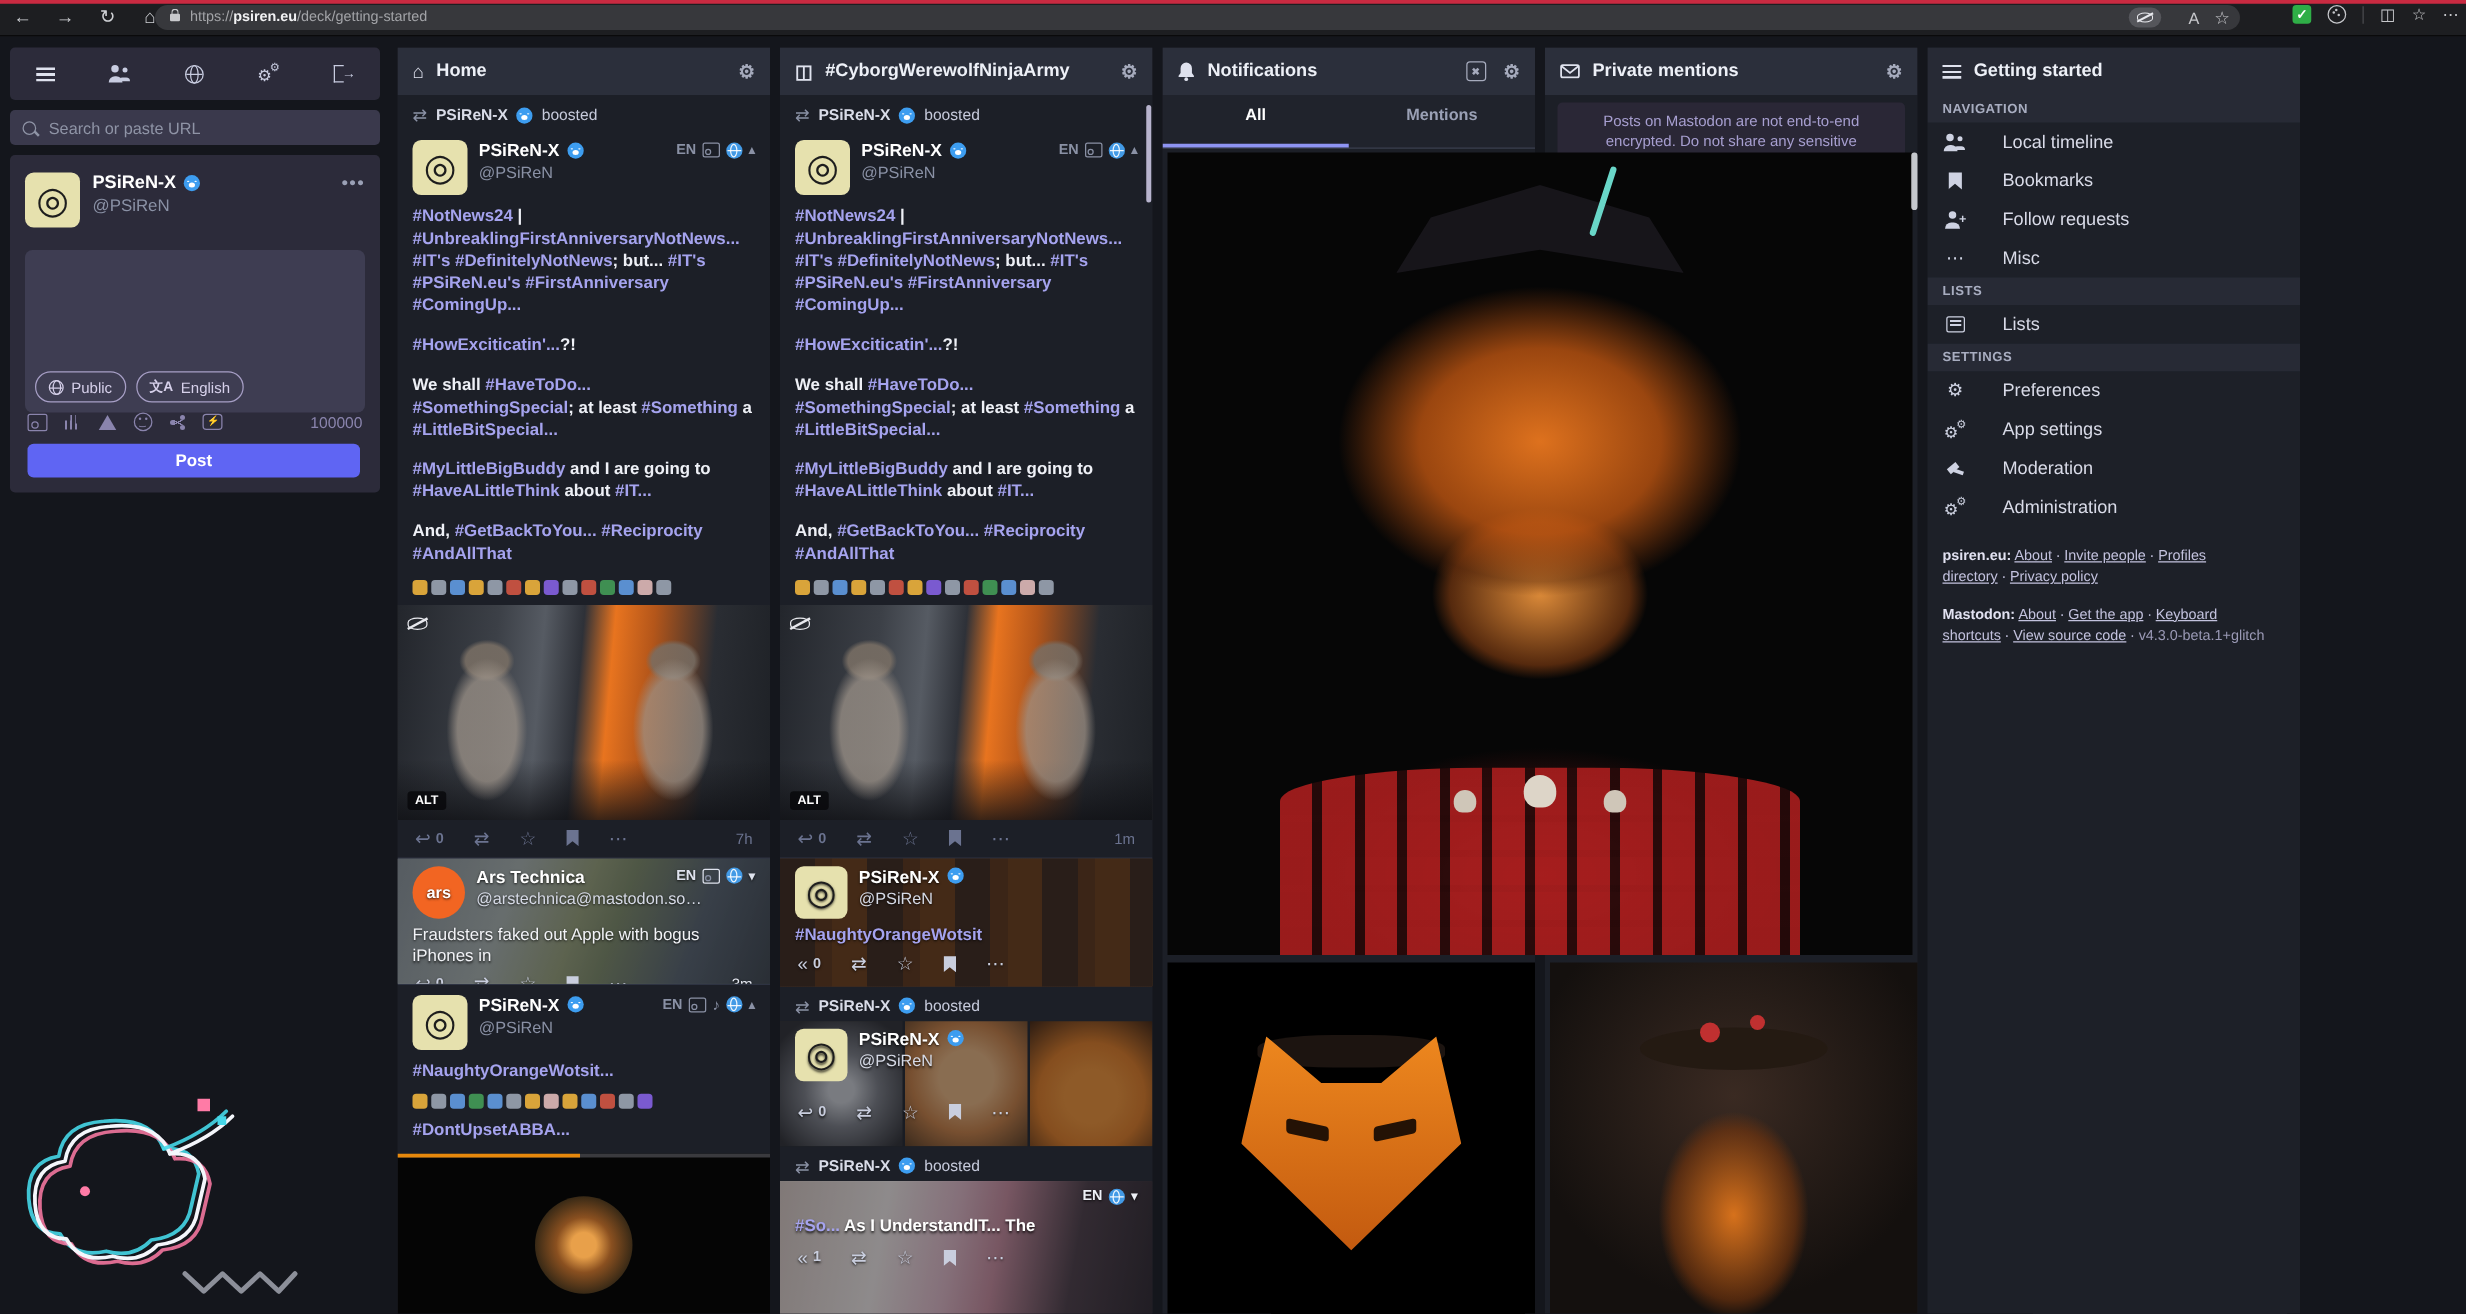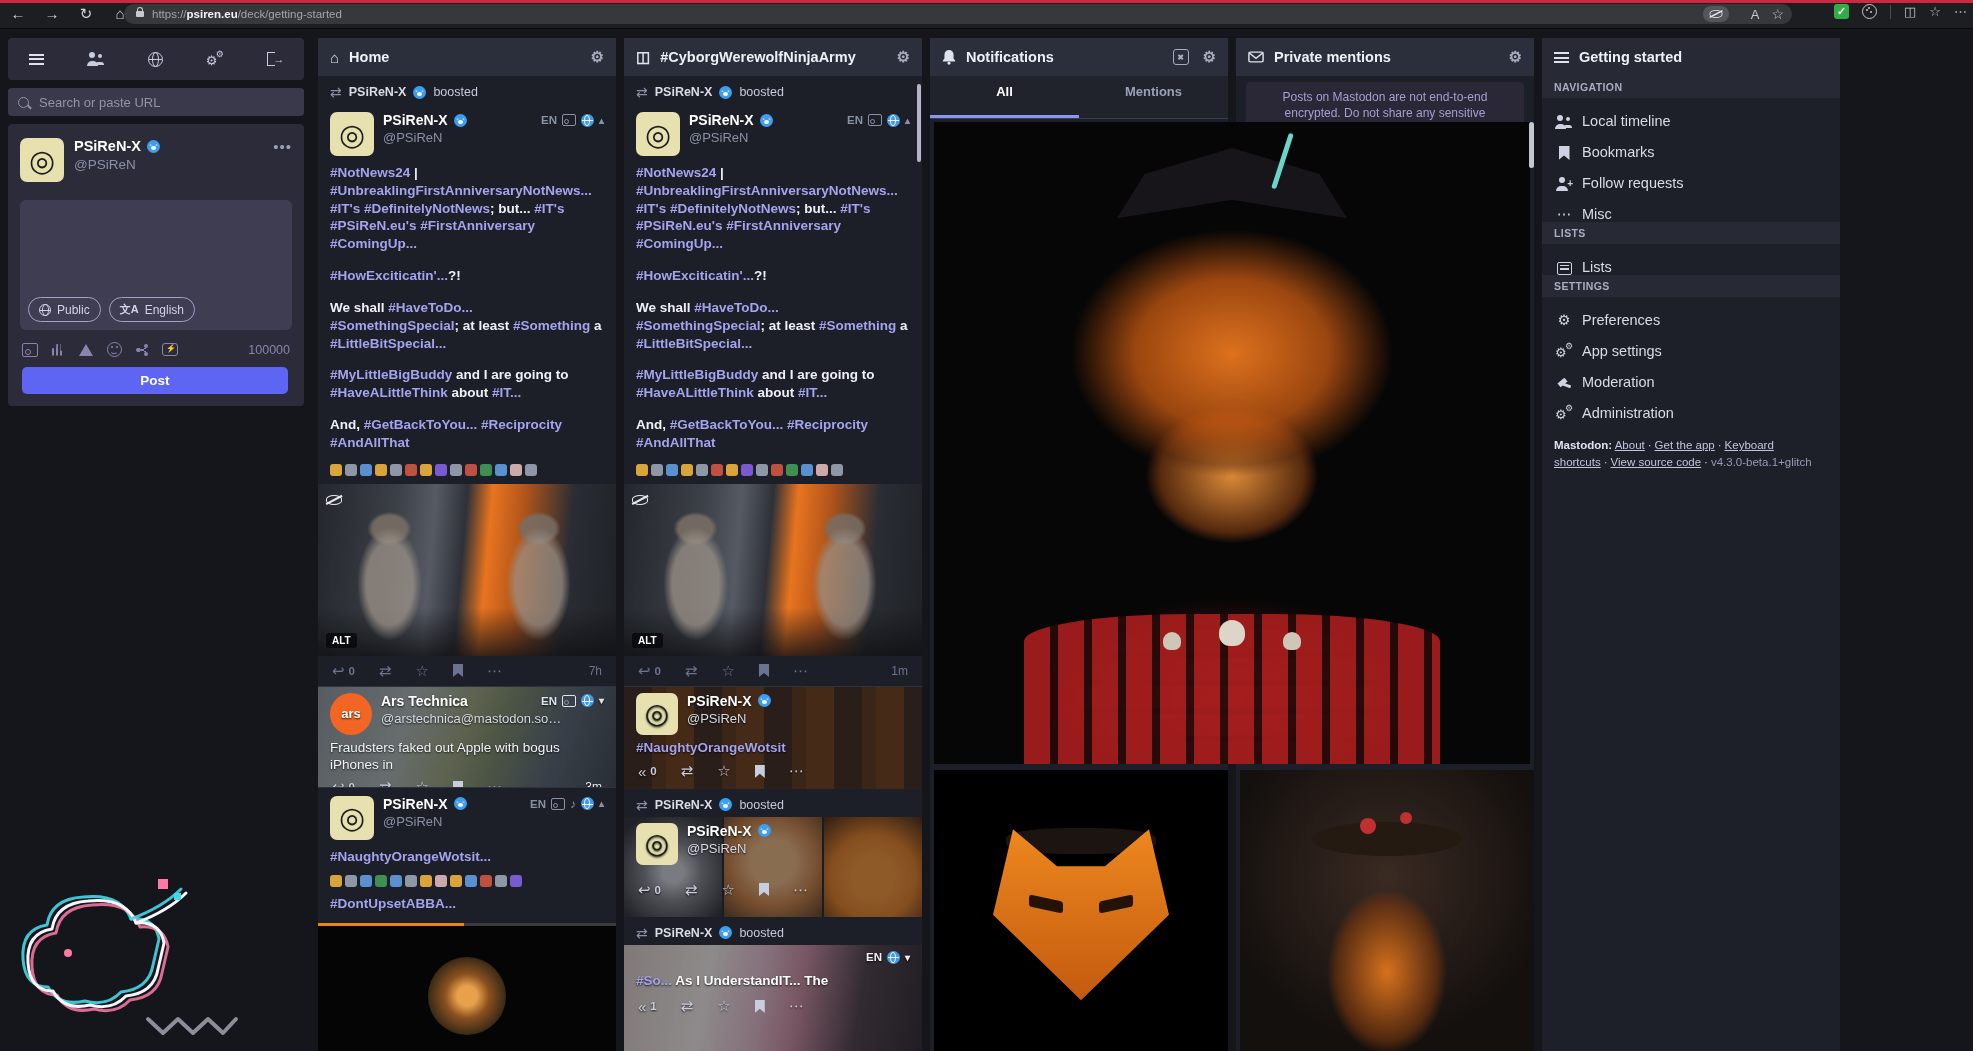--- a/index.html
+++ b/index.html
@@ -76,21 +76,21 @@
 .dots{color:#9aa0b5;font-size:15px;letter-spacing:1px;cursor:pointer}
 .paw{width:13px;height:13px;border-radius:50%;background:#3d9df0;position:relative;display:inline-block;flex:0 0 auto}
 .paw::before{content:'';position:absolute;left:4px;top:6px;width:5px;height:4px;background:#fff;border-radius:50%;box-shadow:-3px -3px 0 -1.5px #fff,3px -3px 0 -1.5px #fff}
 .compose{margin:10px 12px 0;background:#3e3d52;border-radius:6px;padding:8px;position:relative;height:130px;box-sizing:border-box}
 .compose textarea{background:transparent;border:none;outline:none;resize:none;width:100%;height:70px;color:#cfc9e6;font-size:13.5px;font-family:"Liberation Sans",sans-serif}
 .compose textarea::placeholder{color:#8d85a8}
 .pills{position:absolute;left:8px;bottom:8px;display:flex;gap:8px}
 .pill{border:1px solid #a79fc6;border-radius:14px;color:#d6d0ea;font-size:12px;padding:4px 10px;display:flex;align-items:center;gap:6px;cursor:pointer}
 .pill .cglobe{width:12px;height:12px}
 .langic{font-size:11px;font-weight:700}
-.cicons{display:flex;align-items:center;gap:14px;color:#8a84ad;font-size:14px;padding:12px 14px 6px}
+.cicons{display:flex;align-items:center;gap:14px;color:#8a84ad;font-size:14px;padding:0 14px 6px}
 .cicons .cnt{margin-left:auto;font-size:12.5px;color:#8a84ad}
 .ci{cursor:pointer;display:inline-flex}
 .ci-img{width:14px;height:12px;border:1.5px solid #8a84ad;border-radius:2px;position:relative}
 .ci-img::before{content:'';position:absolute;left:2px;bottom:1px;width:4px;height:4px;border-radius:50%;border:1px solid #8a84ad}
 .ci-poll{width:13px;height:12px;background:linear-gradient(90deg,#8a84ad 0 2px,transparent 2px 4px,#8a84ad 4px 6px,transparent 6px 8px,#8a84ad 8px 10px,transparent 10px);clip-path:polygon(0 40%,33% 40%,33% 0,66% 0,66% 60%,100% 60%,100% 100%,0 100%)}
 .ci-warn{width:0;height:0;border-left:7px solid transparent;border-right:7px solid transparent;border-bottom:12px solid #8a84ad}
 .ci-smile{width:13px;height:13px;border:1.5px solid #8a84ad;border-radius:50%;position:relative}
 .ci-smile::before{content:'';position:absolute;left:2.5px;top:3px;width:2px;height:2px;background:#8a84ad;box-shadow:5px 0 0 #8a84ad;border-radius:50%}
 .ci-smile::after{content:'';position:absolute;left:3px;bottom:2.5px;width:6px;height:3px;border-bottom:1.5px solid #8a84ad;border-radius:50%}
 .ci-share{width:12px;height:12px;position:relative}
@@ -180,21 +180,21 @@
 .foxeyes::after{content:'';position:absolute;right:8px;top:4px;width:34px;height:12px;background:#241205;transform:skewY(-12deg);border-radius:3px}
 .foxband{position:absolute;left:50%;top:58px;width:150px;height:26px;margin-left:-75px;background:#1c1410;border-radius:40%}
 .thumb2{left:310px;width:294px;background:radial-gradient(circle at 50% 38%,#3a2a22 0%,#14100e 72%)}
 .cowboy{position:absolute;left:50%;top:70px;width:190px;height:240px;margin-left:-95px;background:radial-gradient(ellipse 80px 110px at 50% 55%,rgba(224,118,28,.95),rgba(120,55,14,.6) 62%,transparent 75%)}
 .cowhat{position:absolute;left:50%;top:52px;width:150px;height:34px;margin-left:-75px;background:#241a12;border-radius:50%}
 .rose{position:absolute;width:16px;height:16px;border-radius:50%;background:#c03030}
 .mp-scroll{position:absolute;right:0;top:2px;width:5px;height:46px;background:rgba(240,242,248,.8);border-radius:3px}
 .c2-scroll{position:absolute;right:1px;top:46px;width:4px;height:78px;background:#b7b3cd;border-radius:2px;z-index:4}
 
 .gs-section{background:#272a35;color:#a8adc0;font-size:10.5px;font-weight:700;letter-spacing:.4px;padding:5px 12px}
-.gs-item{display:flex;align-items:flex-end;gap:8px;padding:0 12px;height:31px;color:#d9dbe8;font-size:14.5px;cursor:pointer}
+.gs-item{display:flex;align-items:center;gap:28px;padding:0 12px;height:31px;color:#d9dbe8;font-size:14.5px;cursor:pointer}
 .gs-item .gico{width:20px;display:inline-flex;justify-content:center;color:#ced2e2}
 .gs-footer{padding:16px 12px;color:#c3c2de;font-size:11.5px;line-height:1.5}
 .gs-footer p{margin:0 0 12px}
 .gs-footer b{color:#e2e2f2}
 .gs-footer a{color:#c3c2de;text-decoration:underline;cursor:pointer}
 .fdot::before{content:'·';margin:0 3px}
 .gver{color:#9a99b5}
 </style>
 </head>
 <body>
@@ -763,17 +763,21 @@
         <span class="gears2">
           <b>⚙</b>
           <u>⚙</u>
         </span>
       </span>
       <span>Administration</span>
     </div>
 
   <div class="gs-footer">
     <p>
+      <b>psiren.eu:</b>
+      <a>About</a><span class="fdot"></span><a>Invite people</a><span class="fdot"></span><a>Profiles directory</a><span class="fdot"></span><a>Privacy policy</a>
+    </p>
+    <p>
       <b>Mastodon:</b>
       <a>About</a><span class="fdot"></span><a>Get the app</a><span class="fdot"></span><a>Keyboard shortcuts</a><span class="fdot"></span><a>View source code</a><span class="fdot"></span><span class="gver">v4.3.0-beta.1+glitch</span>
     </p>
   </div>
 </div>
 
 </body></html>

